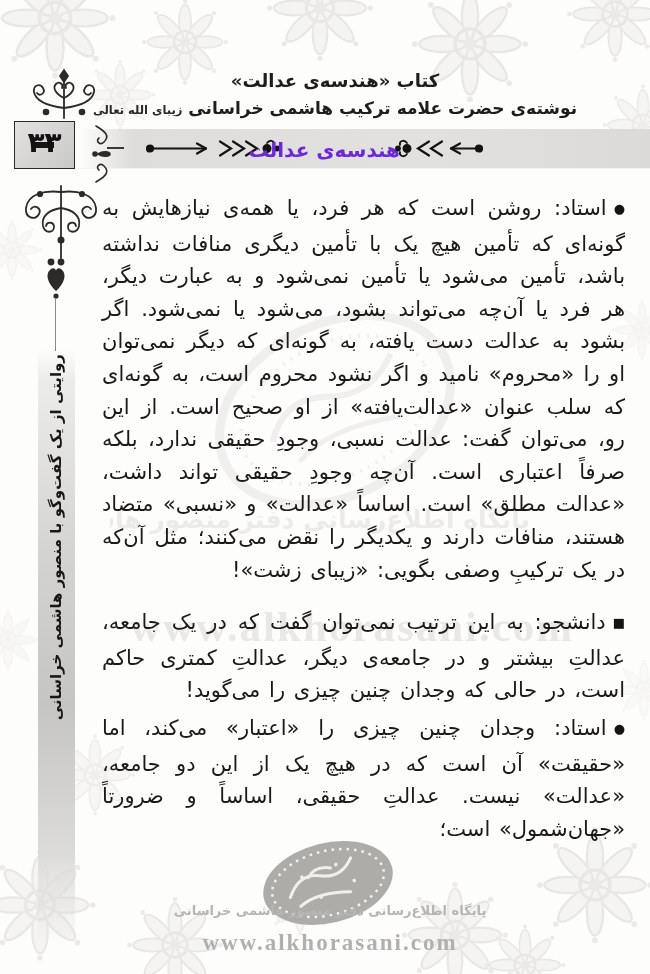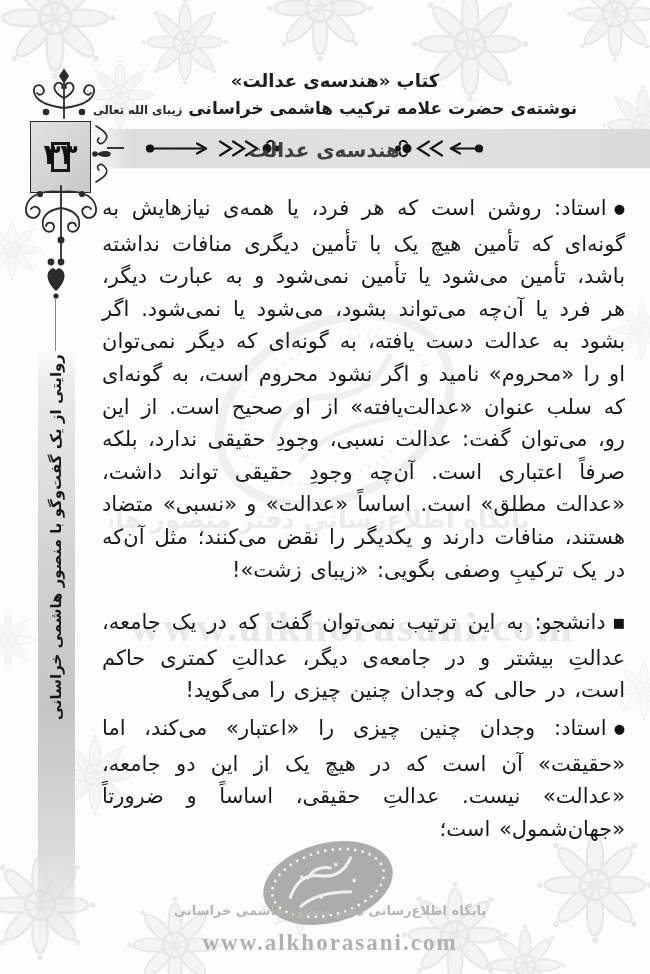--- a/index.html
+++ b/index.html
@@ -25,41 +25,41 @@
     color:#eae8e5; letter-spacing:2px; white-space:nowrap;
   }
   
   .hdr { position:absolute; left:75px; width:520px; text-align:center; direction:rtl; z-index:3; color:#1e1d1b;margin-top:44px; }
   #hdr-line1 { top:26px; font-size:18px; font-weight:bold; letter-spacing:0.2px; }
   #hdr-line2 { top:54px; font-size:17px; font-weight:bold; }
   #hdr-line2 .honorific { font-size:11.5px; font-weight:bold; color:#2a2927; }
   
   .orn { position:absolute; z-index:3; }
   #pagenum-box {
-    position:absolute; left:30px; top:121px; width:61px; height:72px; z-index:3;
+    position:absolute; left:14px; top:121px; width:61px; height:48px; z-index:3;
     border:1.5px solid #2b2a28; padding:20px;
     background:linear-gradient(135deg,#e3e2e0,#c9c8c6);
   }
   #pagenum-inner {
     width:100%; height:100%; border:3px solid #161514;
     background:linear-gradient(135deg,#dededc,#cbcac8);
     display:flex; align-items:center; justify-content:center;
   }
   #pagenum { font-size:28px; font-weight:bold; color:#111; line-height:1; padding-bottom:4px; }
   #hairline { position:absolute; left:55px; top:299px; width:1px; height:52px; background:#8a8884; z-index:3; }
   #band-dash { position:absolute; left:107px; top:147px; width:17px; height:2px; background:#3a3836; z-index:4; }
   
   #chapter-band {
     position:absolute; top:129px; left:80px; right:0; height:39px; z-index:2;
     background:linear-gradient(to right, rgba(224,223,221,0), #dedddb 9%, #e2e1df 60%, #dbdad8 100%);
     box-shadow:0 1px 0 rgba(0,0,0,0.04);
   }
   #chapter-title {
     position:absolute; left:270px; top:138px; width:130px; z-index:4;
-    text-align:center; direction:rtl; font-size:20px; font-weight:bold; color:#404040;
+    text-align:center; direction:rtl; font-size:20px; font-weight:bold; color:#6d28d9;
     white-space:nowrap;
   }
   
   #sidebar-band {
     position:absolute; left:38px; top:350px; width:37px; height:592px; z-index:2;
     background:linear-gradient(to bottom, rgba(238,238,238,0) 0%, #ececea 5%,
                #d4d3d1 35%, #c6c5c3 60%, #dcdbd9 85%, rgba(233,233,233,0) 100%);
   }
   #sidebar-caption {
     position:absolute; left:38px; top:716px; width:362px; height:37px; z-index:3;

